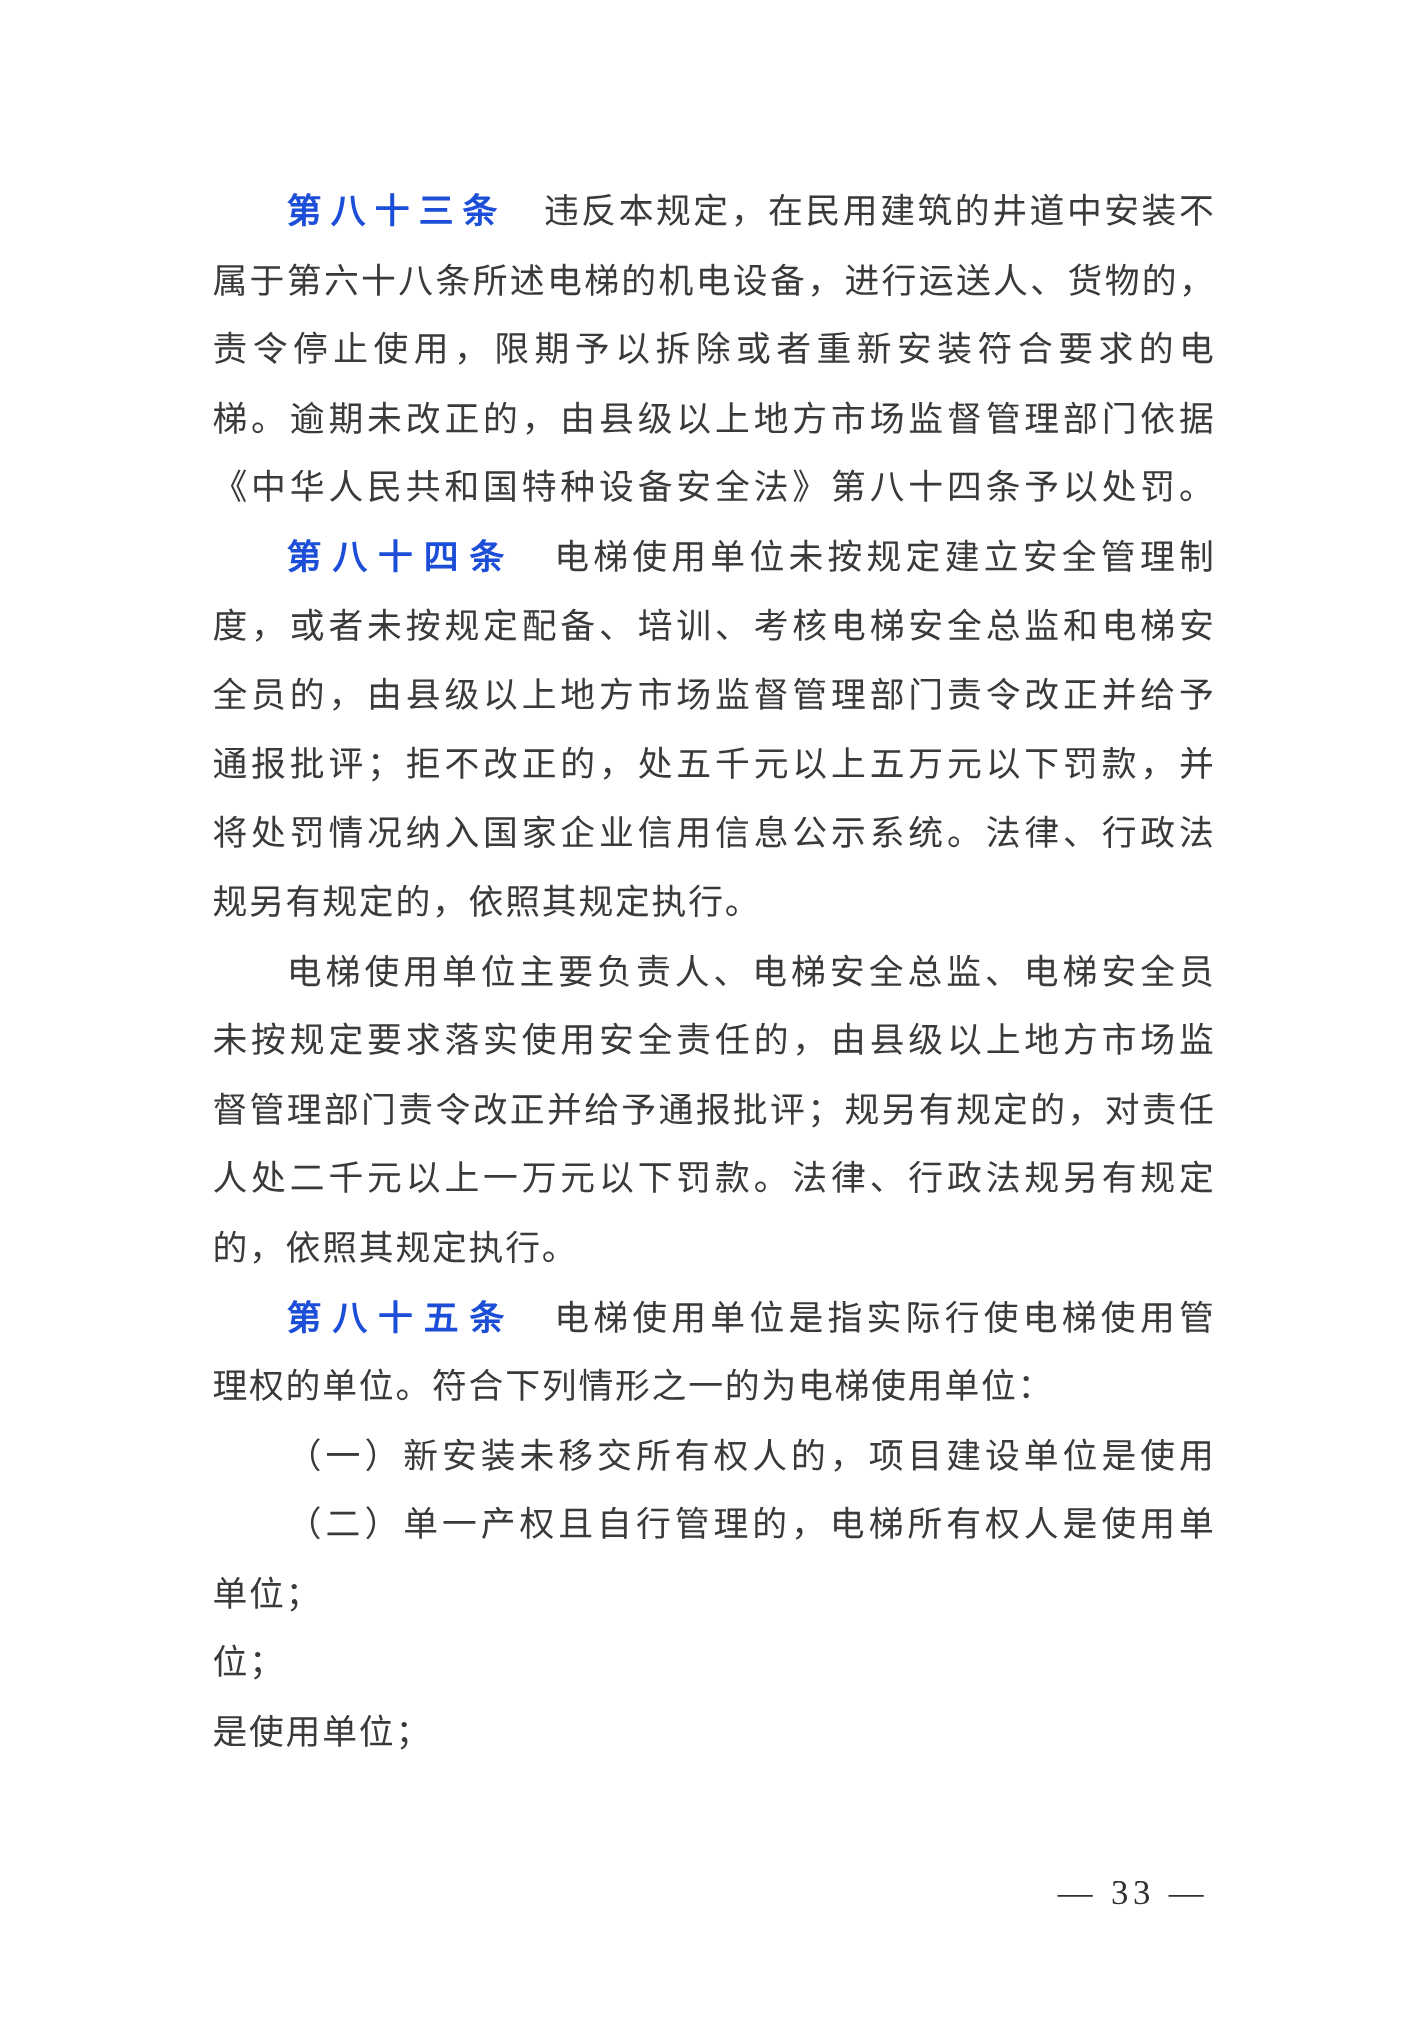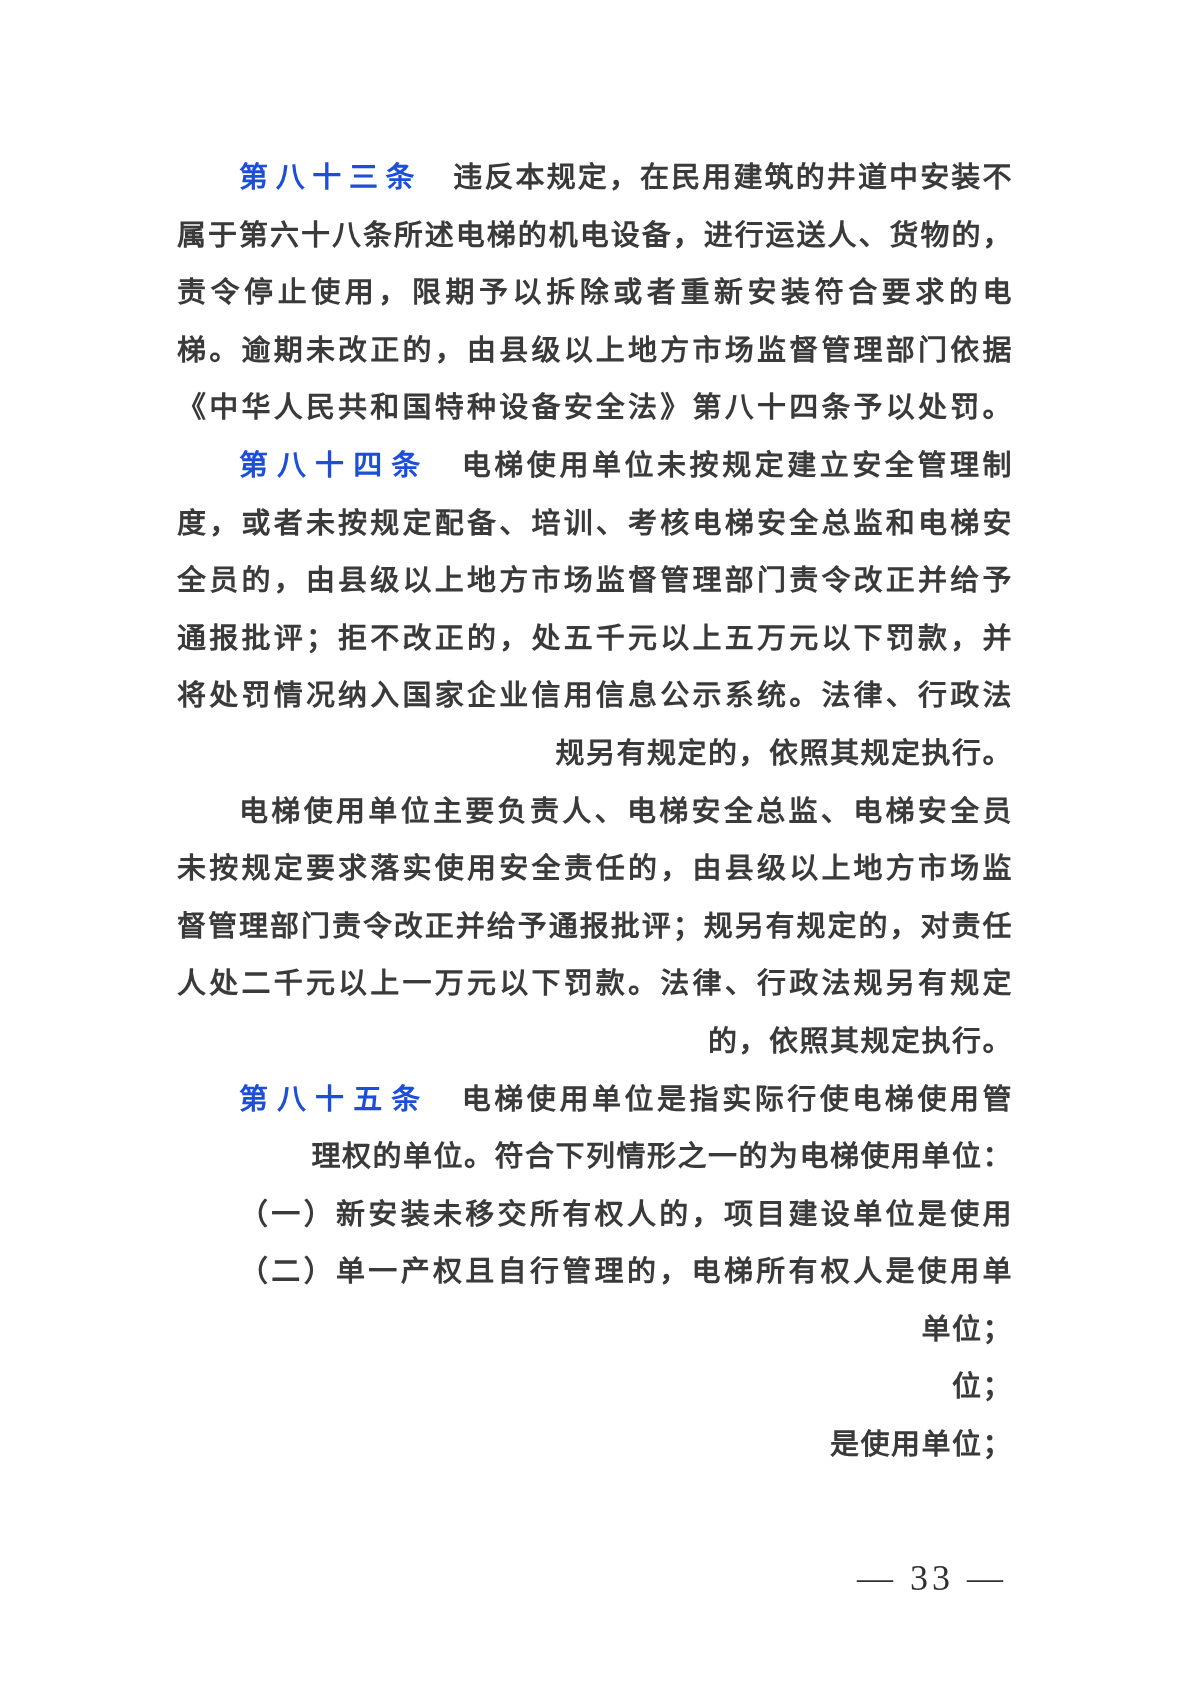--- a/index.html
+++ b/index.html
@@ -22,45 +22,44 @@
   }
 
   .line {
     height: 57.6px;
     line-height: 57.6px;
     font-size: 29px;
     letter-spacing: 1.5px;
     color: #3a3a3a;
     white-space: nowrap;
     text-rendering: optimizeLegibility;
-    text-align: right;
   }
 
   .line.justify {
     white-space: normal;
     text-align: justify;
     text-align-last: justify;
     text-justify: inter-character;
   }
 
   .line.indent { padding-left: 62px; }
 
   .art-num {
     font-weight: 700;
     color: #1d4ed8;
     letter-spacing: 7px;
   }
 
-  .body-text { font-weight: 700; }
+  .body-text { font-weight: 400; }
 
   .page-number {
     position: absolute;
     top: 1562px;
     right: 183px;
-    font-size: 36px;
+    font-size: 29px;
     letter-spacing: 4px;
     color: #2f2f2f;
     line-height: 32px;
   }
 </style>
 </head>
 <body>
 
 <div class="page">
   <div class="document-body">

